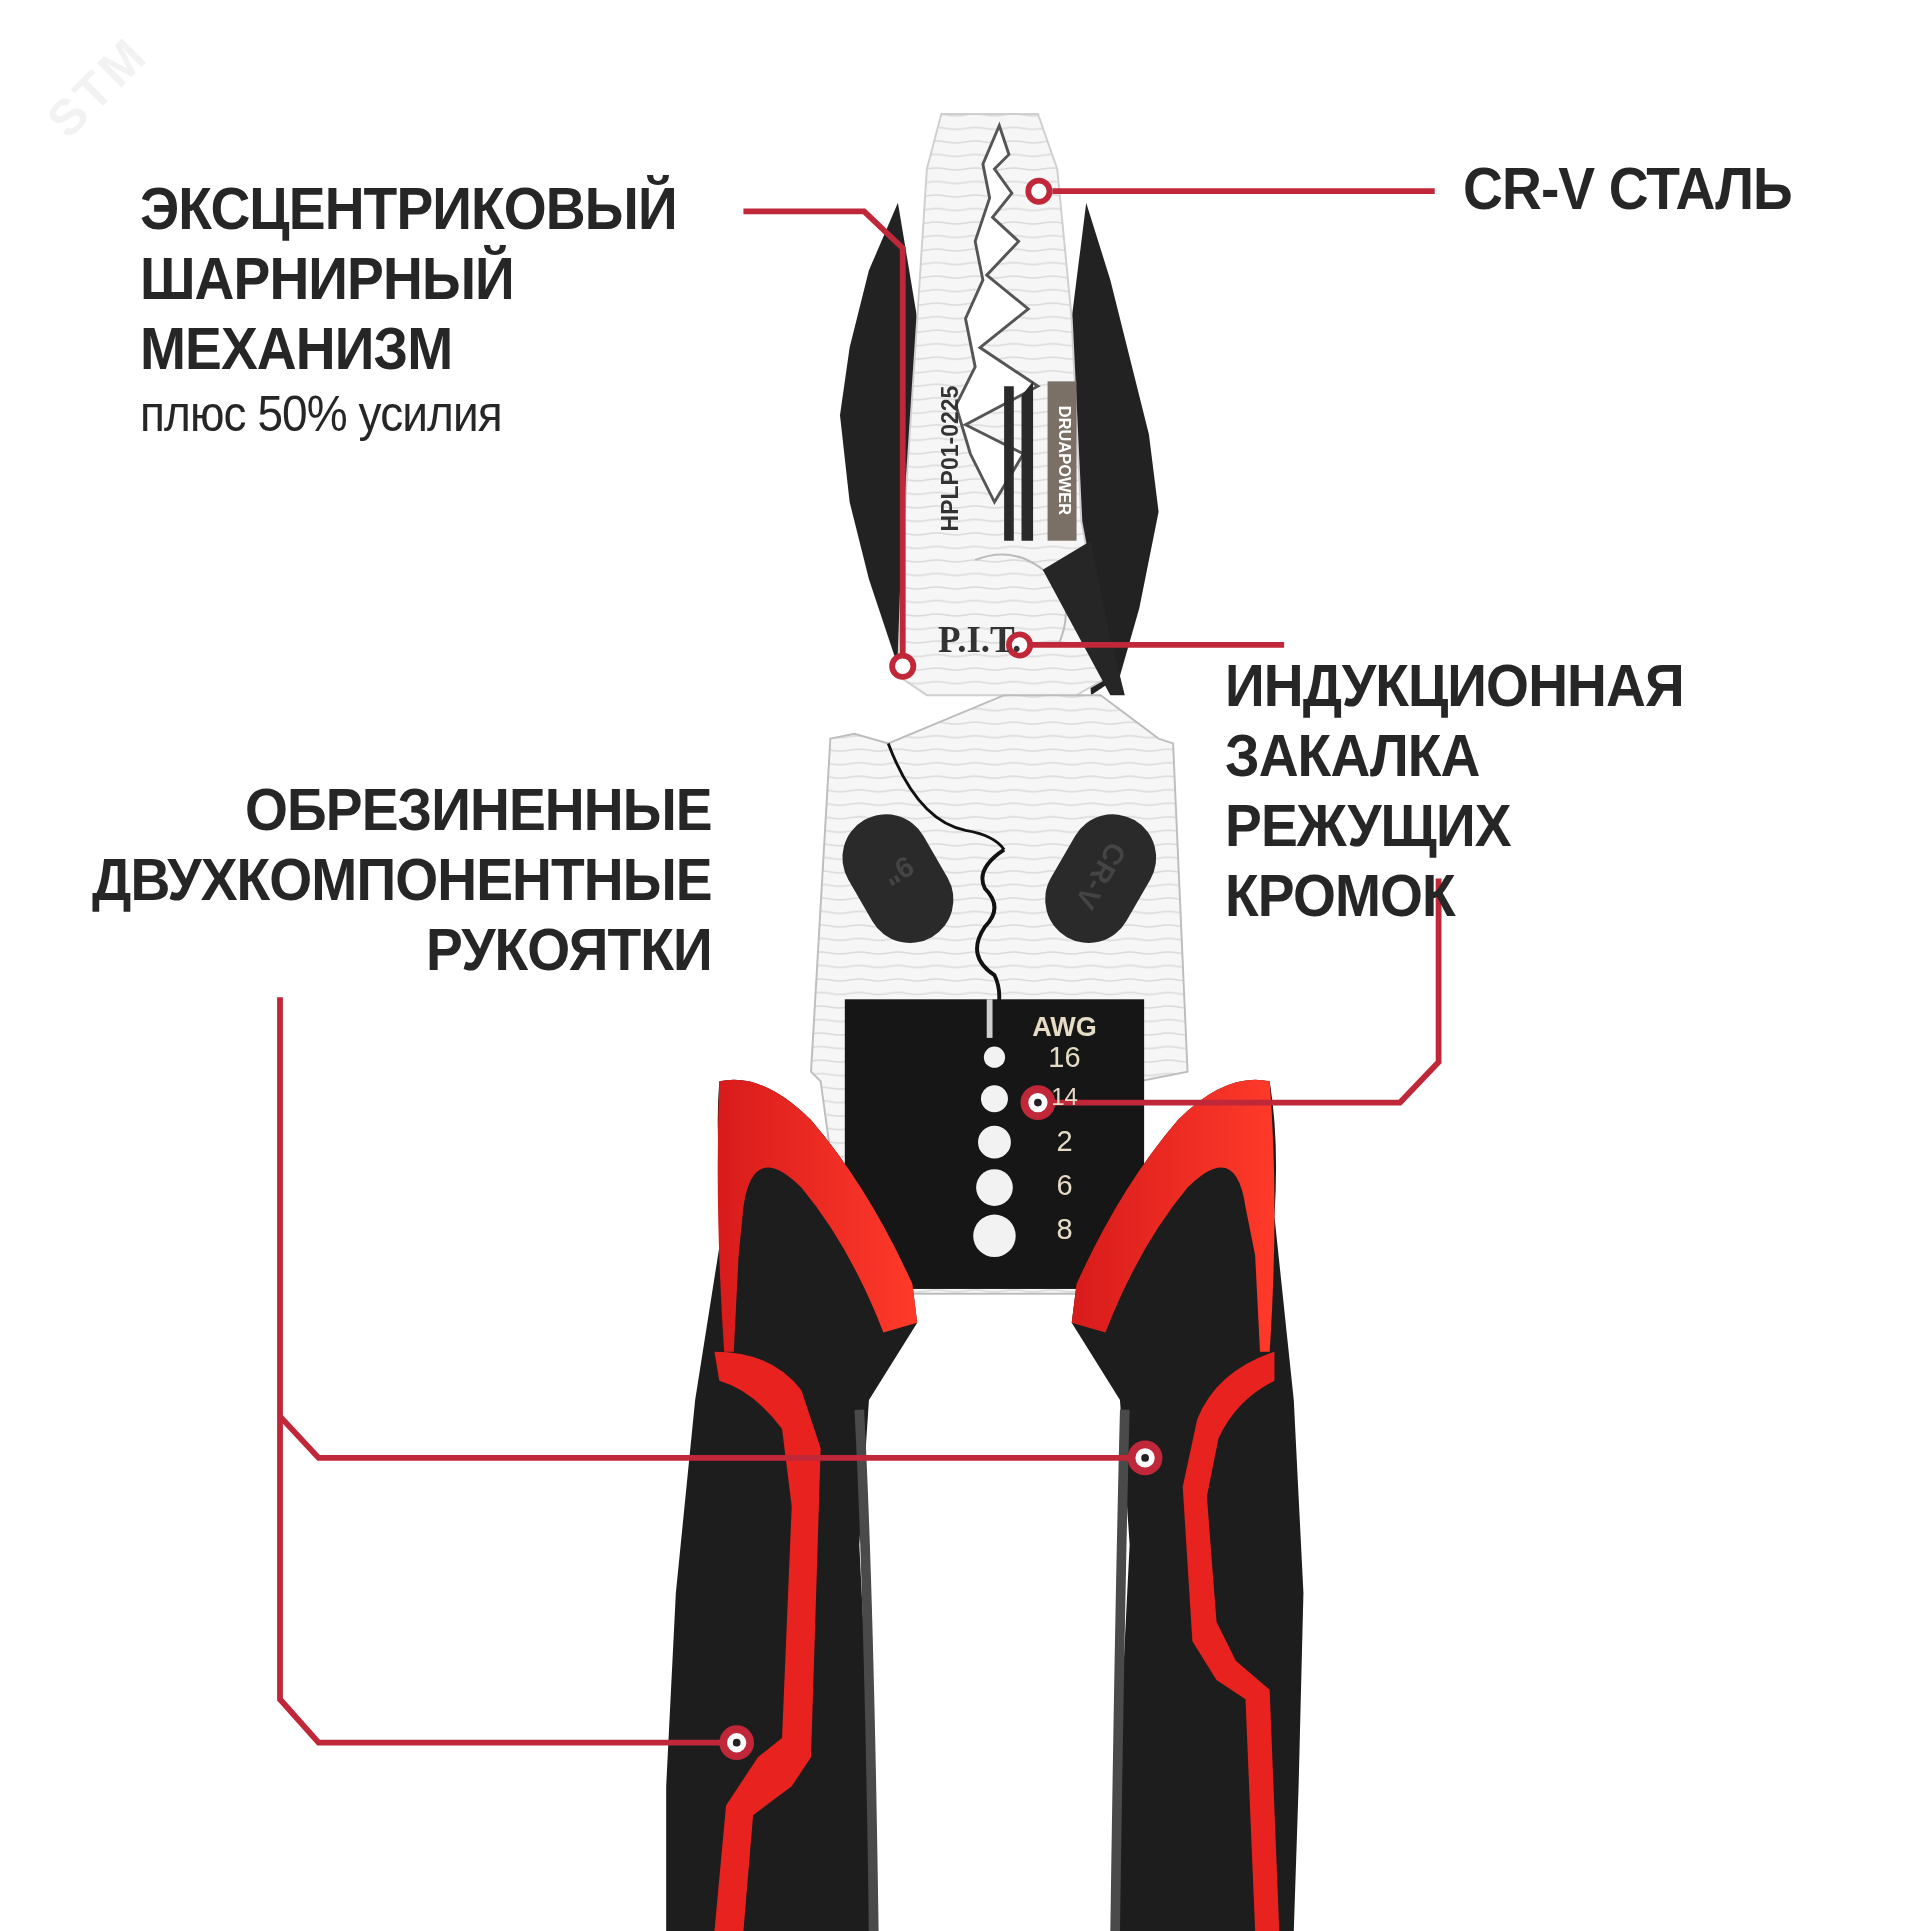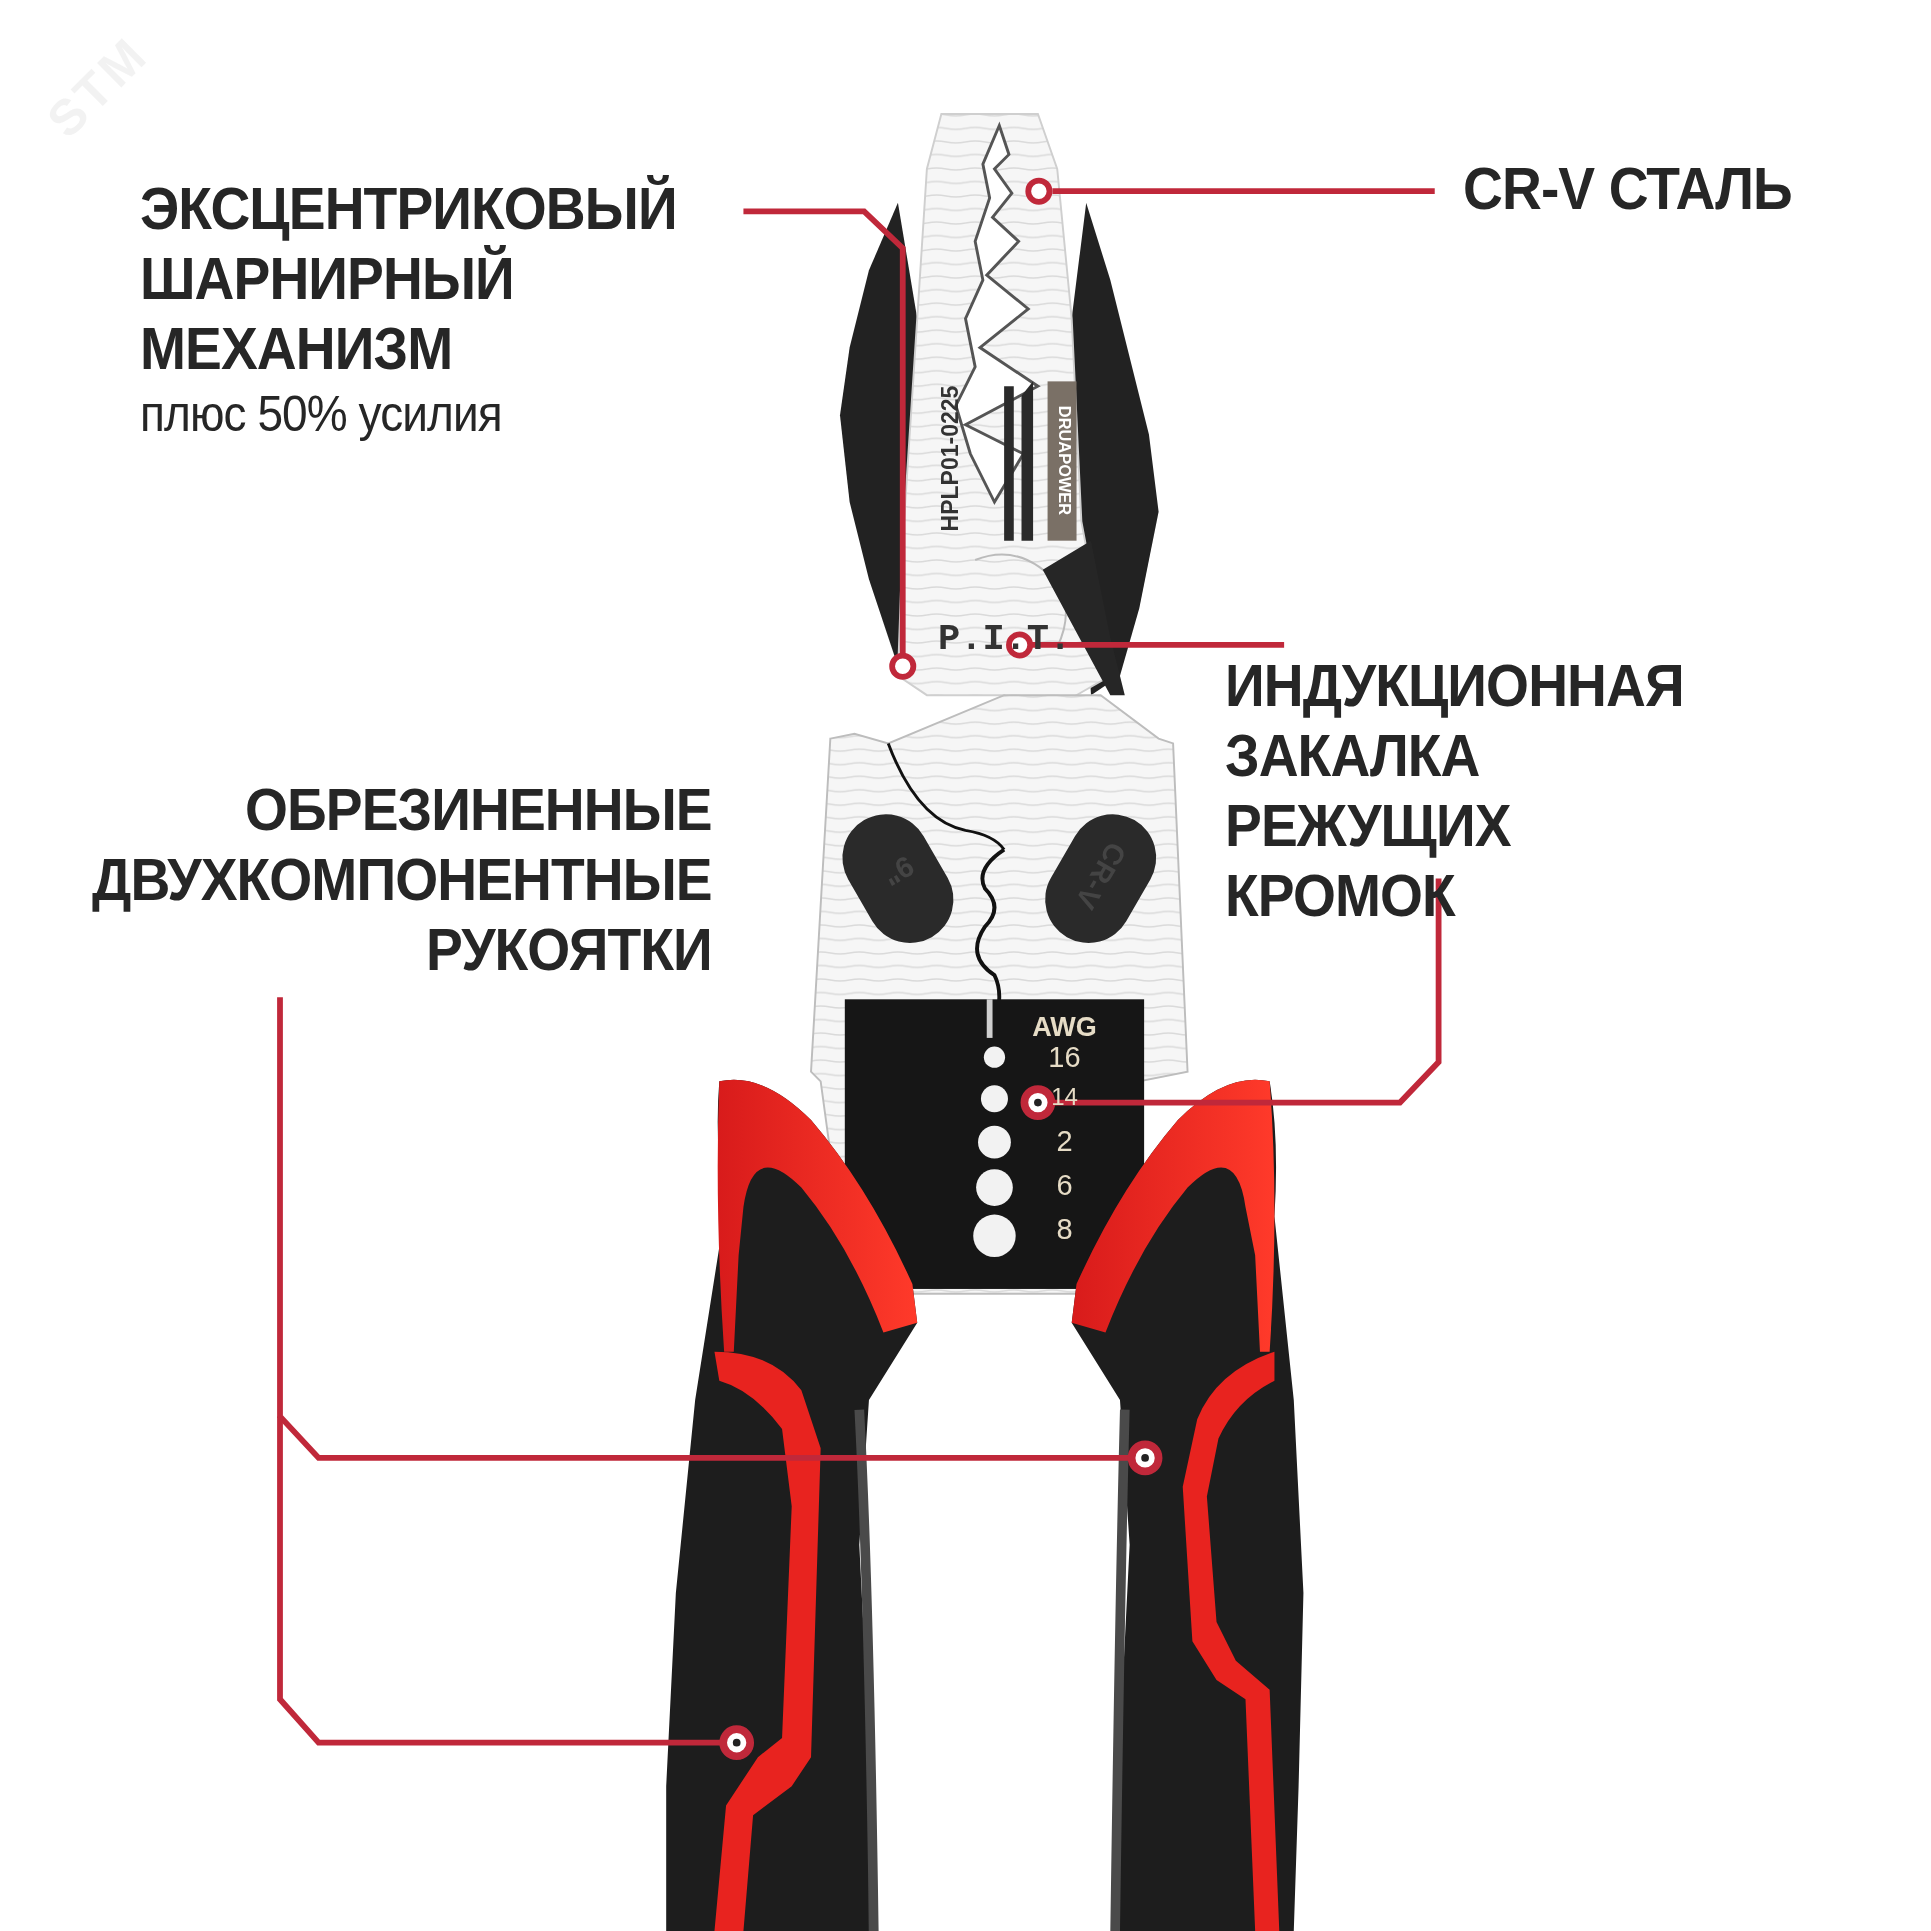--- a/index.html
+++ b/index.html
@@ -113,21 +113,21 @@
       <circle cx="1075" cy="1142" r="4" fill="#222"></circle>
       <circle cx="1186" cy="1510" r="14" fill="#fff" stroke="#c0283a" stroke-width="8"></circle>
       <circle cx="1186" cy="1510" r="4" fill="#222"></circle>
       <circle cx="763" cy="1805" r="14" fill="#fff" stroke="#c0283a" stroke-width="8"></circle>
       <circle cx="763" cy="1805" r="4" fill="#222"></circle>
     </g>
   </svg>
 
   <div style="position:absolute;left:874px;top:444px;width:154px;height:29px;transform:rotate(-90deg);transform-origin:center;color:#333;font-size:23px;font-weight:700;text-align:center;font-family:'Liberation Sans',sans-serif;">HPLP01-0225</div>
   <div style="position:absolute;left:987px;top:449px;width:150px;height:23px;transform:rotate(90deg);transform-origin:center;color:#fff;font-size:16.4px;font-weight:700;text-align:center;font-family:'Liberation Sans',sans-serif;">DRUAPOWER</div>
-  <div style="position:absolute;left:938px;top:618px;width:116px;color:#333;font-size:37px;font-weight:700;font-family:Liberation Mono, monospace;">P.I.T.</div>
+  <div style="position:absolute;left:938px;top:618px;width:116px;color:#333;font-size:37px;font-weight:700;font-family:Liberation Serif, serif;">P.I.T.</div>
   <div style="position:absolute;left:874px;top:854px;width:48px;transform:rotate(150deg);color:#444;font-size:29px;font-weight:700;text-align:center;font-family:'Liberation Sans',sans-serif;">9"</div>
   <div style="position:absolute;left:1062px;top:859px;width:77px;transform:rotate(120deg);color:#444;font-size:29px;font-weight:700;text-align:center;font-family:'Liberation Sans',sans-serif;">CR-V</div>
 
   <div style="position:absolute;left:1026px;top:1012px;width:77px;color:#e6dcc6;font-family:'Liberation Sans',sans-serif;text-align:center;">
     <div style="font-size:27px;font-weight:700;height:29px;">AWG</div>
     <div style="font-size:29px;height:42px;text-align:center;">16</div>
     <div style="font-size:24px;height:42px;">14</div>
     <div style="font-size:29px;height:44px;">2</div>
     <div style="font-size:29px;height:44px;">6</div>
     <div style="font-size:29px;height:44px;">8</div>

